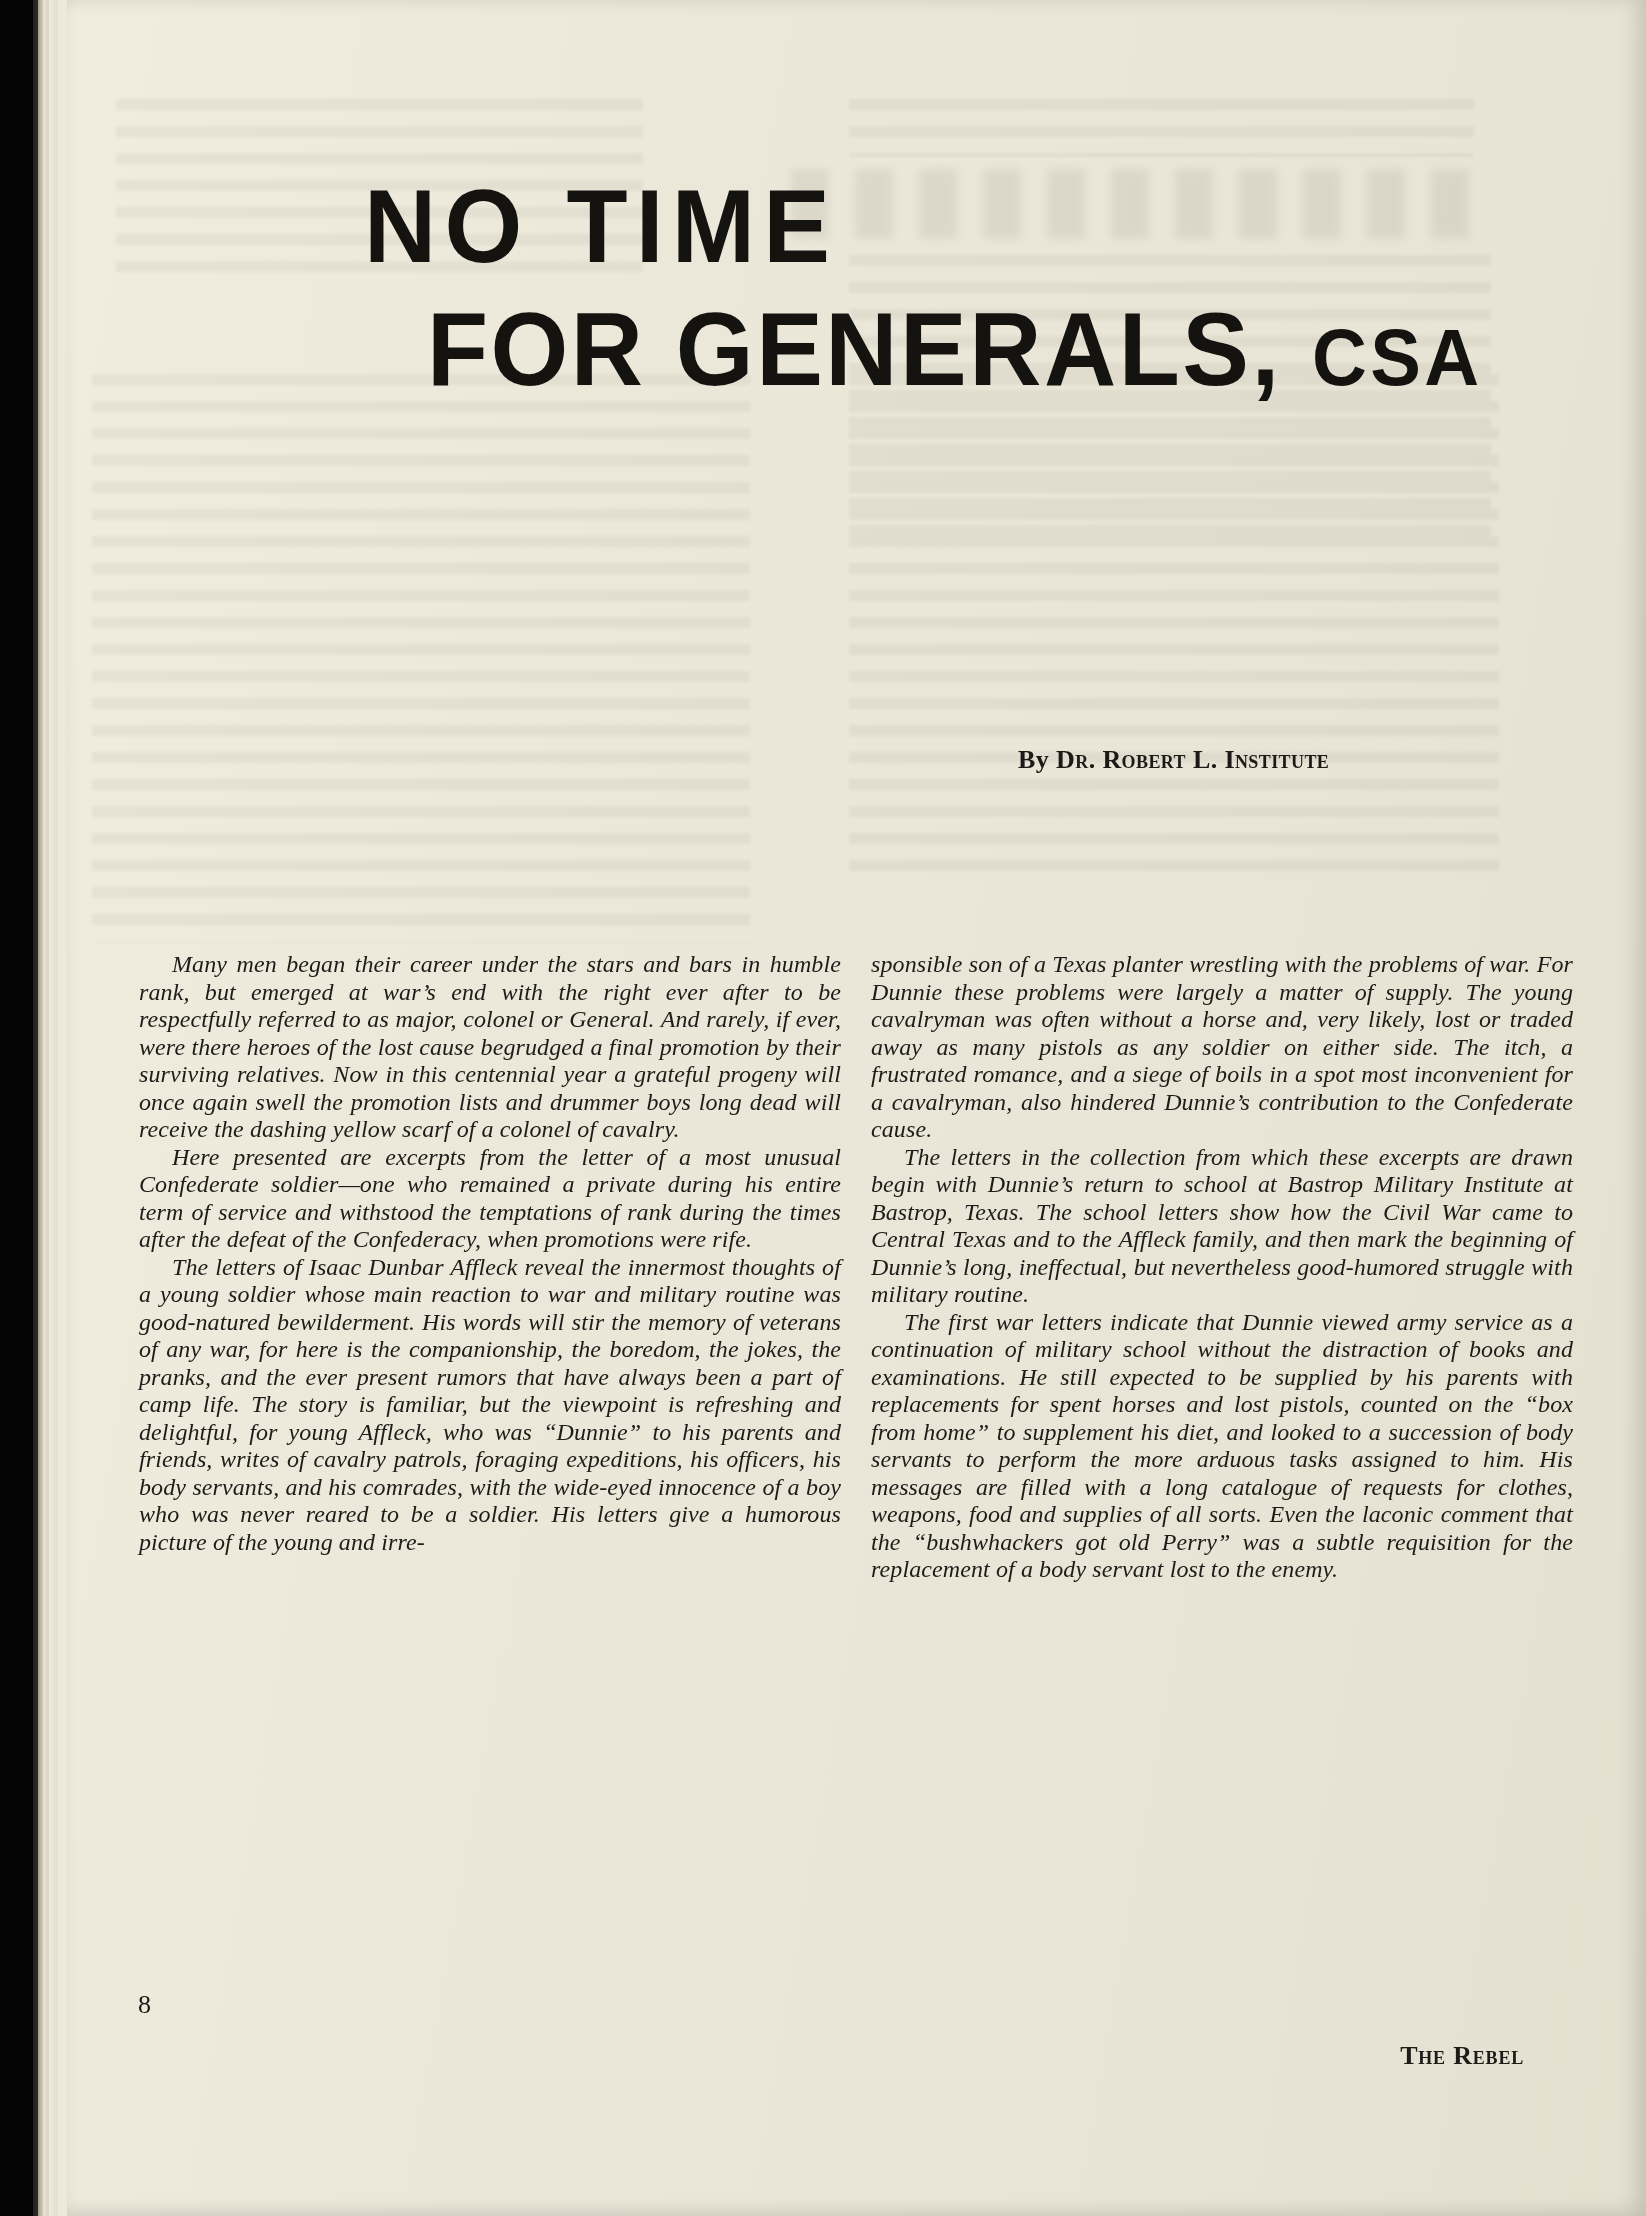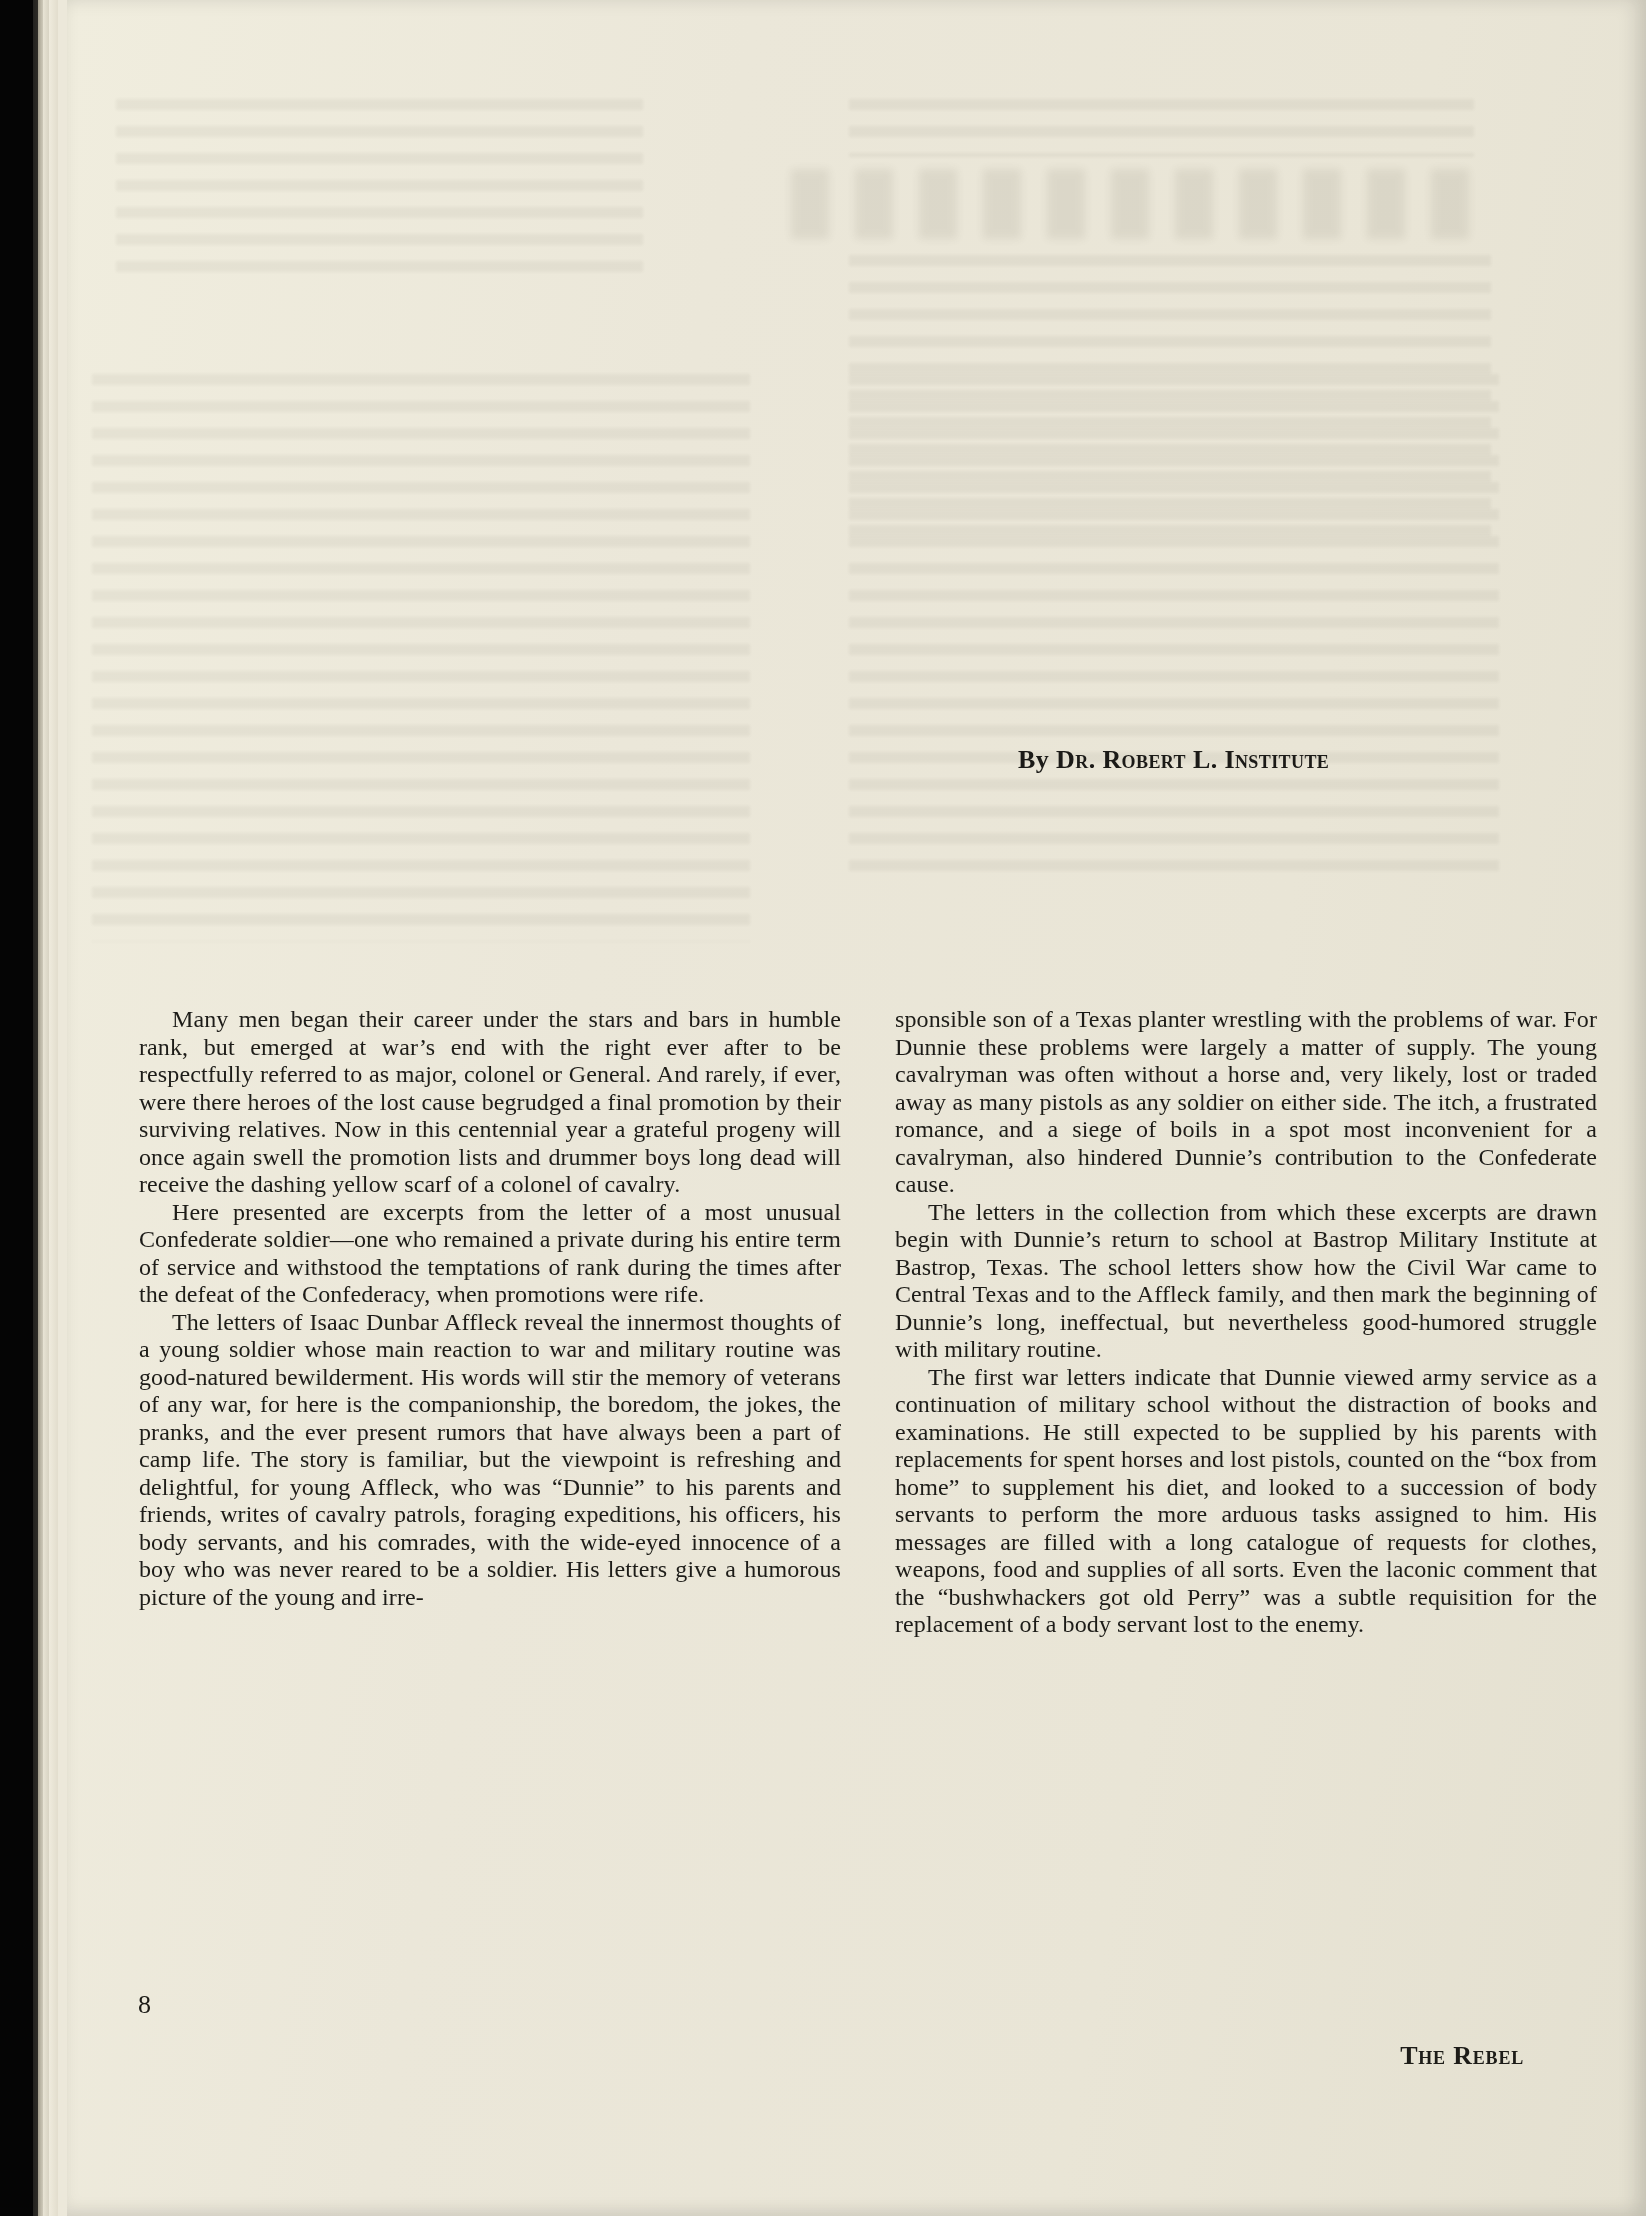--- a/index.html
+++ b/index.html
@@ -94,24 +94,25 @@
     letter-spacing: 0.4px;
     color: #1b1a17;
   }
   .byline .smallcaps {
     font-variant: small-caps;
   }
 
   .columns {
     position: absolute;
     left: 72px;
-    top: 1006px;
+    top: 951px;
     width: 1458px;
     display: flex;
-    gap: 54px;
+    gap: 30px;
+    font-style: italic;
   }
   .col {
     width: 702px;
     font-size: 24px;
     line-height: 27.5px;
     text-align: justify;
     color: #1d1c18;
     letter-spacing: 0.1px;
     hyphens: none;
   }
@@ -151,20 +152,27 @@
 
   <div class="paper">
 
     <div class="ghost-heading" style="left:724px; top:169px; width:691px; height:70px;"></div>
     <div class="ghost" style="left:782px; top:99px; width:625px; height:58px;"></div>
     <div class="ghost" style="left:782px; top:255px; width:642px; height:296px;"></div>
     <div class="ghost" style="left:49px; top:99px; width:527px; height:189px;"></div>
     <div class="ghost" style="left:25px; top:374px; width:658px; height:568px;"></div>
     <div class="ghost" style="left:782px; top:374px; width:650px; height:510px;"></div>
 
+    <div class="title-block">
+      <div class="title-line1">NO TIME</div>
+      <div class="title-line2">
+        <span>FOR GENERALS,</span>
+        <span class="title-suffix">CSA</span>
+      </div>
+    </div>
 
     <div class="byline">
       <span>By</span>
       <span class="smallcaps">Dr. Robert L. Institute</span>
     </div>
 
     <div class="columns">
       <div class="col">
         <p>Many men began their career under the stars and bars in humble rank, but emerged at war’s end with the right ever after to be respectfully referred to as major, colonel or General. And rarely, if ever, were there heroes of the lost cause begrudged a final promotion by their surviving relatives. Now in this centennial year a grateful progeny will once again swell the promotion lists and drummer boys long dead will receive the dashing yellow scarf of a colonel of cavalry.</p>
         <p>Here presented are excerpts from the letter of a most unusual Confederate soldier—one who remained a private during his entire term of service and withstood the temptations of rank during the times after the defeat of the Confederacy, when promotions were rife.</p>

